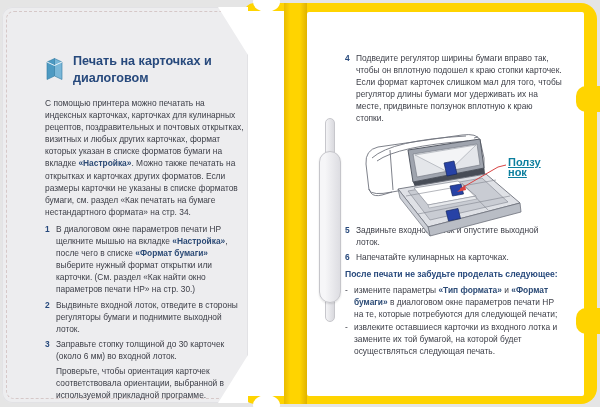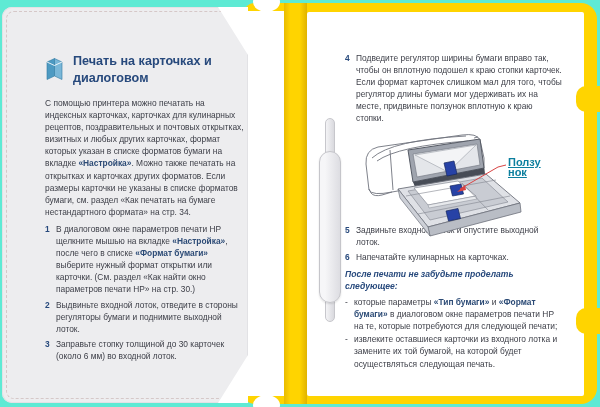--- a/index.html
+++ b/index.html
@@ -1,16 +1,16 @@
 <!DOCTYPE html>
 <html><head>
 <meta charset="utf-8">
 <style>
   html,body{margin:0;padding:0;background:#fff;}
-  .scene{position:relative;width:600px;height:407px;background:#5eead4;overflow:hidden;
+  .scene{position:relative;width:600px;height:407px;background:#e5e5e5;overflow:hidden;
          font-family:"Liberation Sans",sans-serif;}
 
   
   .folder-bg{position:absolute;left:244px;top:3px;width:353px;height:401px;
              background:#FFD400;border-radius:10px 16px 16px 10px;}
   .gap-white{position:absolute;left:244px;top:11px;width:40px;height:385px;background:#fff;}
   .page-right{position:absolute;left:307px;top:12px;width:277px;height:384px;background:#fff;border-radius:2px;}
   .spine-shade{position:absolute;left:284px;top:3px;width:23px;height:401px;
      background:linear-gradient(90deg,rgba(190,140,0,.35) 0%,rgba(255,212,0,0) 28%,rgba(255,212,0,0) 68%,rgba(176,128,0,.40) 100%);}
   .notch{position:absolute;left:253px;width:27px;height:20px;background:#fff;border-radius:50%;}
@@ -35,21 +35,21 @@
   .head-row{display:flex;gap:9px;margin-bottom:9px;align-items:flex-start;}
   .card-icon{width:19px;height:26px;margin-top:3px;flex:none;}
   .title{font-size:12.6px;line-height:17px;font-weight:bold;color:#27497C;}
   .para{margin:10px 0 5px 0;}
   .step{display:flex;margin:0 0 3px 0;}
   .step .num{width:11px;flex:none;font-weight:bold;color:#27497C;}
   .step .txt{flex:1;}
   .substep{margin:1px 0 0 11px;}
   .b{font-weight:bold;color:#2C4B76;}
   .illu-spacer{height:96px;}
-  .after-head{font-weight:bold;font-style:italic;color:#27497C;margin:5px 0 4px;font-size:8.6px;}
+  .after-head{font-weight:bold;color:#27497C;margin:5px 0 4px;font-size:8.6px;}
   .bullet{display:flex;margin-bottom:1px;}
   .bullet .dash{width:9px;flex:none;}
 
   
   .clip-rod{position:absolute;background:linear-gradient(90deg,#F4F4F6,#D9D9DE);
             border:1px solid #C7C7CC;border-radius:5px;}
   .rod-top{left:325px;top:118px;width:8px;height:52px;}
   .rod-bottom{left:325px;top:280px;width:8px;height:40px;}
   .clip-body{position:absolute;left:319px;top:151px;width:20px;height:150px;
              background:linear-gradient(90deg,#F6F6F8 25%,#DDDDE2);
@@ -98,20 +98,21 @@
       <span class="txt"><span>В диалоговом окне параметров печати HP щелкните мышью на вкладке </span><span class="b">«Настройка»</span><span>, после чего в списке </span><span class="b">«Формат бумаги»</span><span> выберите нужный формат открытки или карточки. (См. раздел «Как найти окно параметров печати HP» на стр. 30.)</span></span>
     </div>
     <div class="step">
       <span class="num">2</span>
       <span class="txt"><span>Выдвиньте входной лоток, отведите в стороны регуляторы бумаги и поднимите выходной лоток.</span></span>
     </div>
     <div class="step">
       <span class="num">3</span>
       <span class="txt"><span>Заправьте стопку толщиной до 30 карточек (около 6 мм) во входной лоток.</span></span>
     </div>
+    <p class="para substep"><span>Проверьте, чтобы ориентация карточек соответствовала ориентации, выбранной в используемой прикладной программе.</span></p>
   </div>
 
   <div class="clip-rod rod-top"></div>
   <div class="clip-rod rod-bottom"></div>
   <div class="clip-body"></div>
 
   <div class="content-right">
     <div class="step">
       <span class="num">4</span>
       <span class="txt"><span>Подведите регулятор ширины бумаги вправо так, чтобы он вплотную подошел к краю стопки карточек. Если формат карточек слишком мал для того, чтобы регулятор длины бумаги мог удерживать их на месте, придвиньте ползунок вплотную к краю стопки.</span></span>
@@ -121,21 +122,21 @@
       <span class="num">5</span>
       <span class="txt"><span>Задвиньте входной лоток и опустите выходной лоток.</span></span>
     </div>
     <div class="step">
       <span class="num">6</span>
       <span class="txt"><span>Напечатайте кулинарных на карточках.</span></span>
     </div>
     <div class="after-head">После печати не забудьте проделать следующее:</div>
     <div class="bullet">
       <span class="dash">-</span>
-      <span class="txt"><span>которые параметры </span><span class="b">«Тип бумаги»</span><span> и </span><span class="b">«Формат бумаги»</span><span> в диалоговом окне параметров печати HP на те, которые потребуются для следующей печати;</span></span>
+      <span class="txt"><span>измените параметры </span><span class="b">«Тип формата»</span><span> и </span><span class="b">«Формат бумаги»</span><span> в диалоговом окне параметров печати HP на те, которые потребуются для следующей печати;</span></span>
     </div>
     <div class="bullet">
       <span class="dash">-</span>
       <span class="txt"><span>извлеките оставшиеся карточки из входного лотка и замените их той бумагой, на которой будет осуществляться следующая печать.</span></span>
     </div>
   </div>
 
   <svg class="printer" viewBox="0 0 168 115">
     <g fill="#fff" stroke="#70747E" stroke-width="0.9" stroke-linejoin="round">
       <path d="M7,64 L4,38 Q3,24 16,21 L100,9 Q115,7 118,14 L122,32 L122,50 L30,66 Q10,70 7,64 Z"></path>

